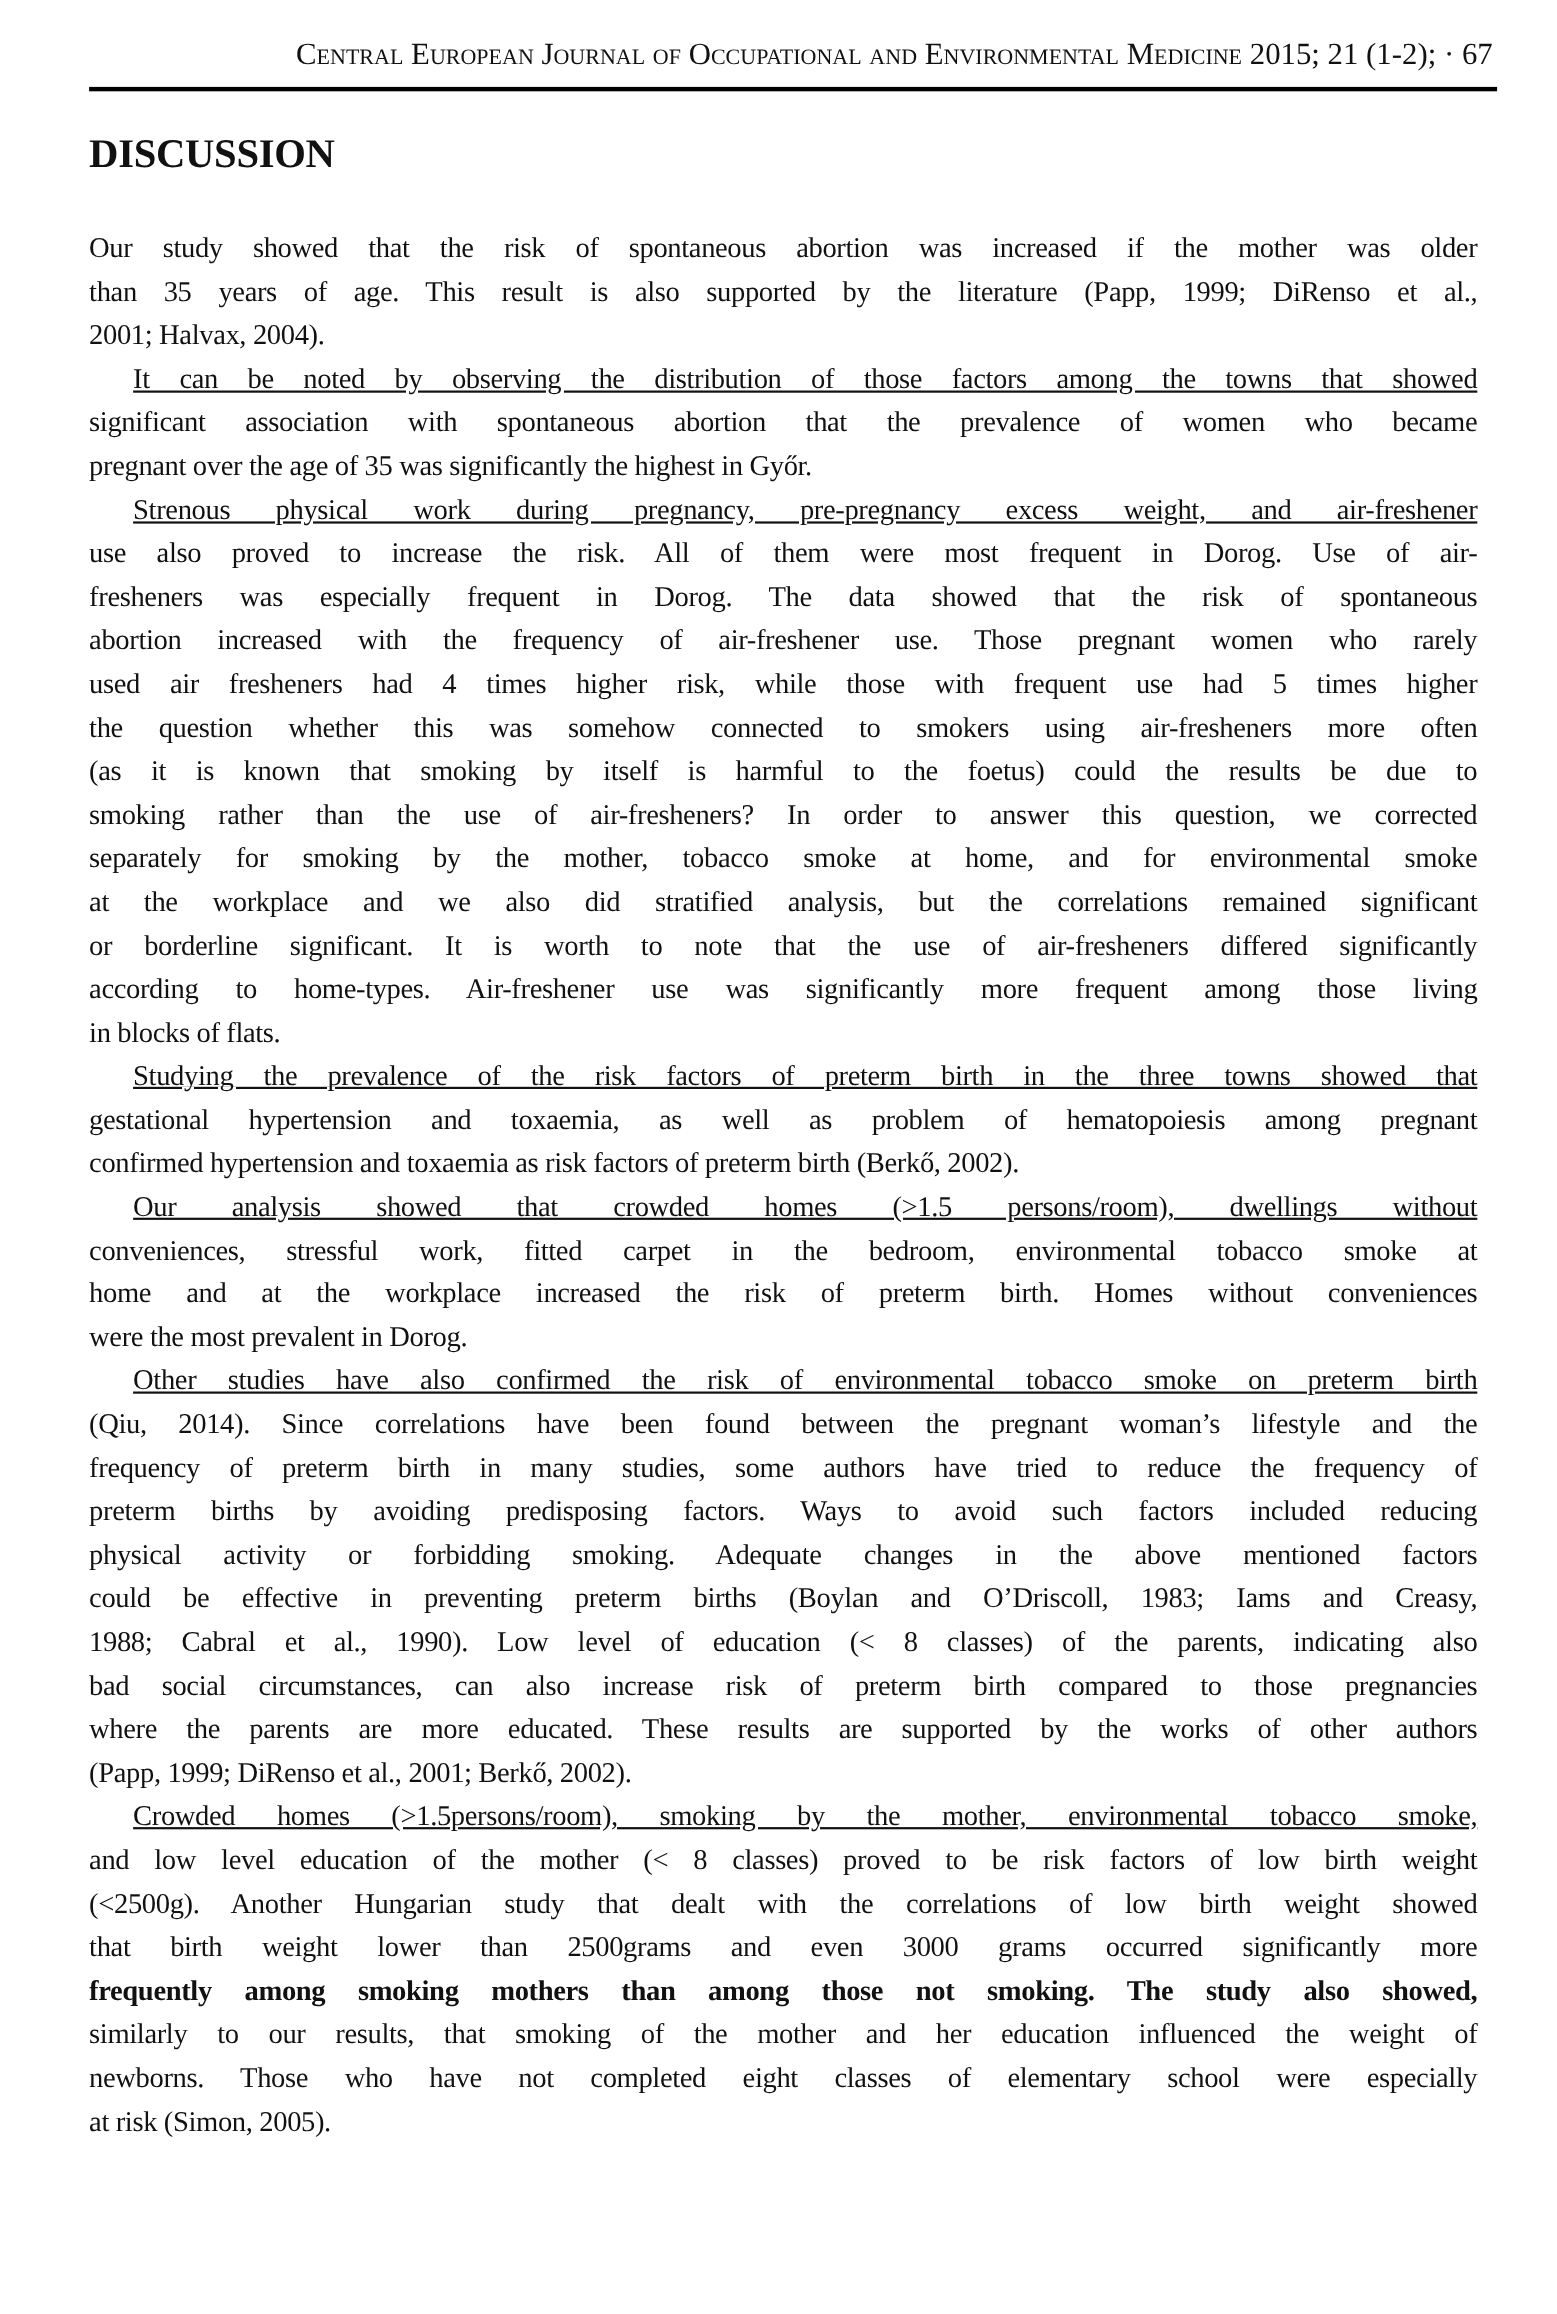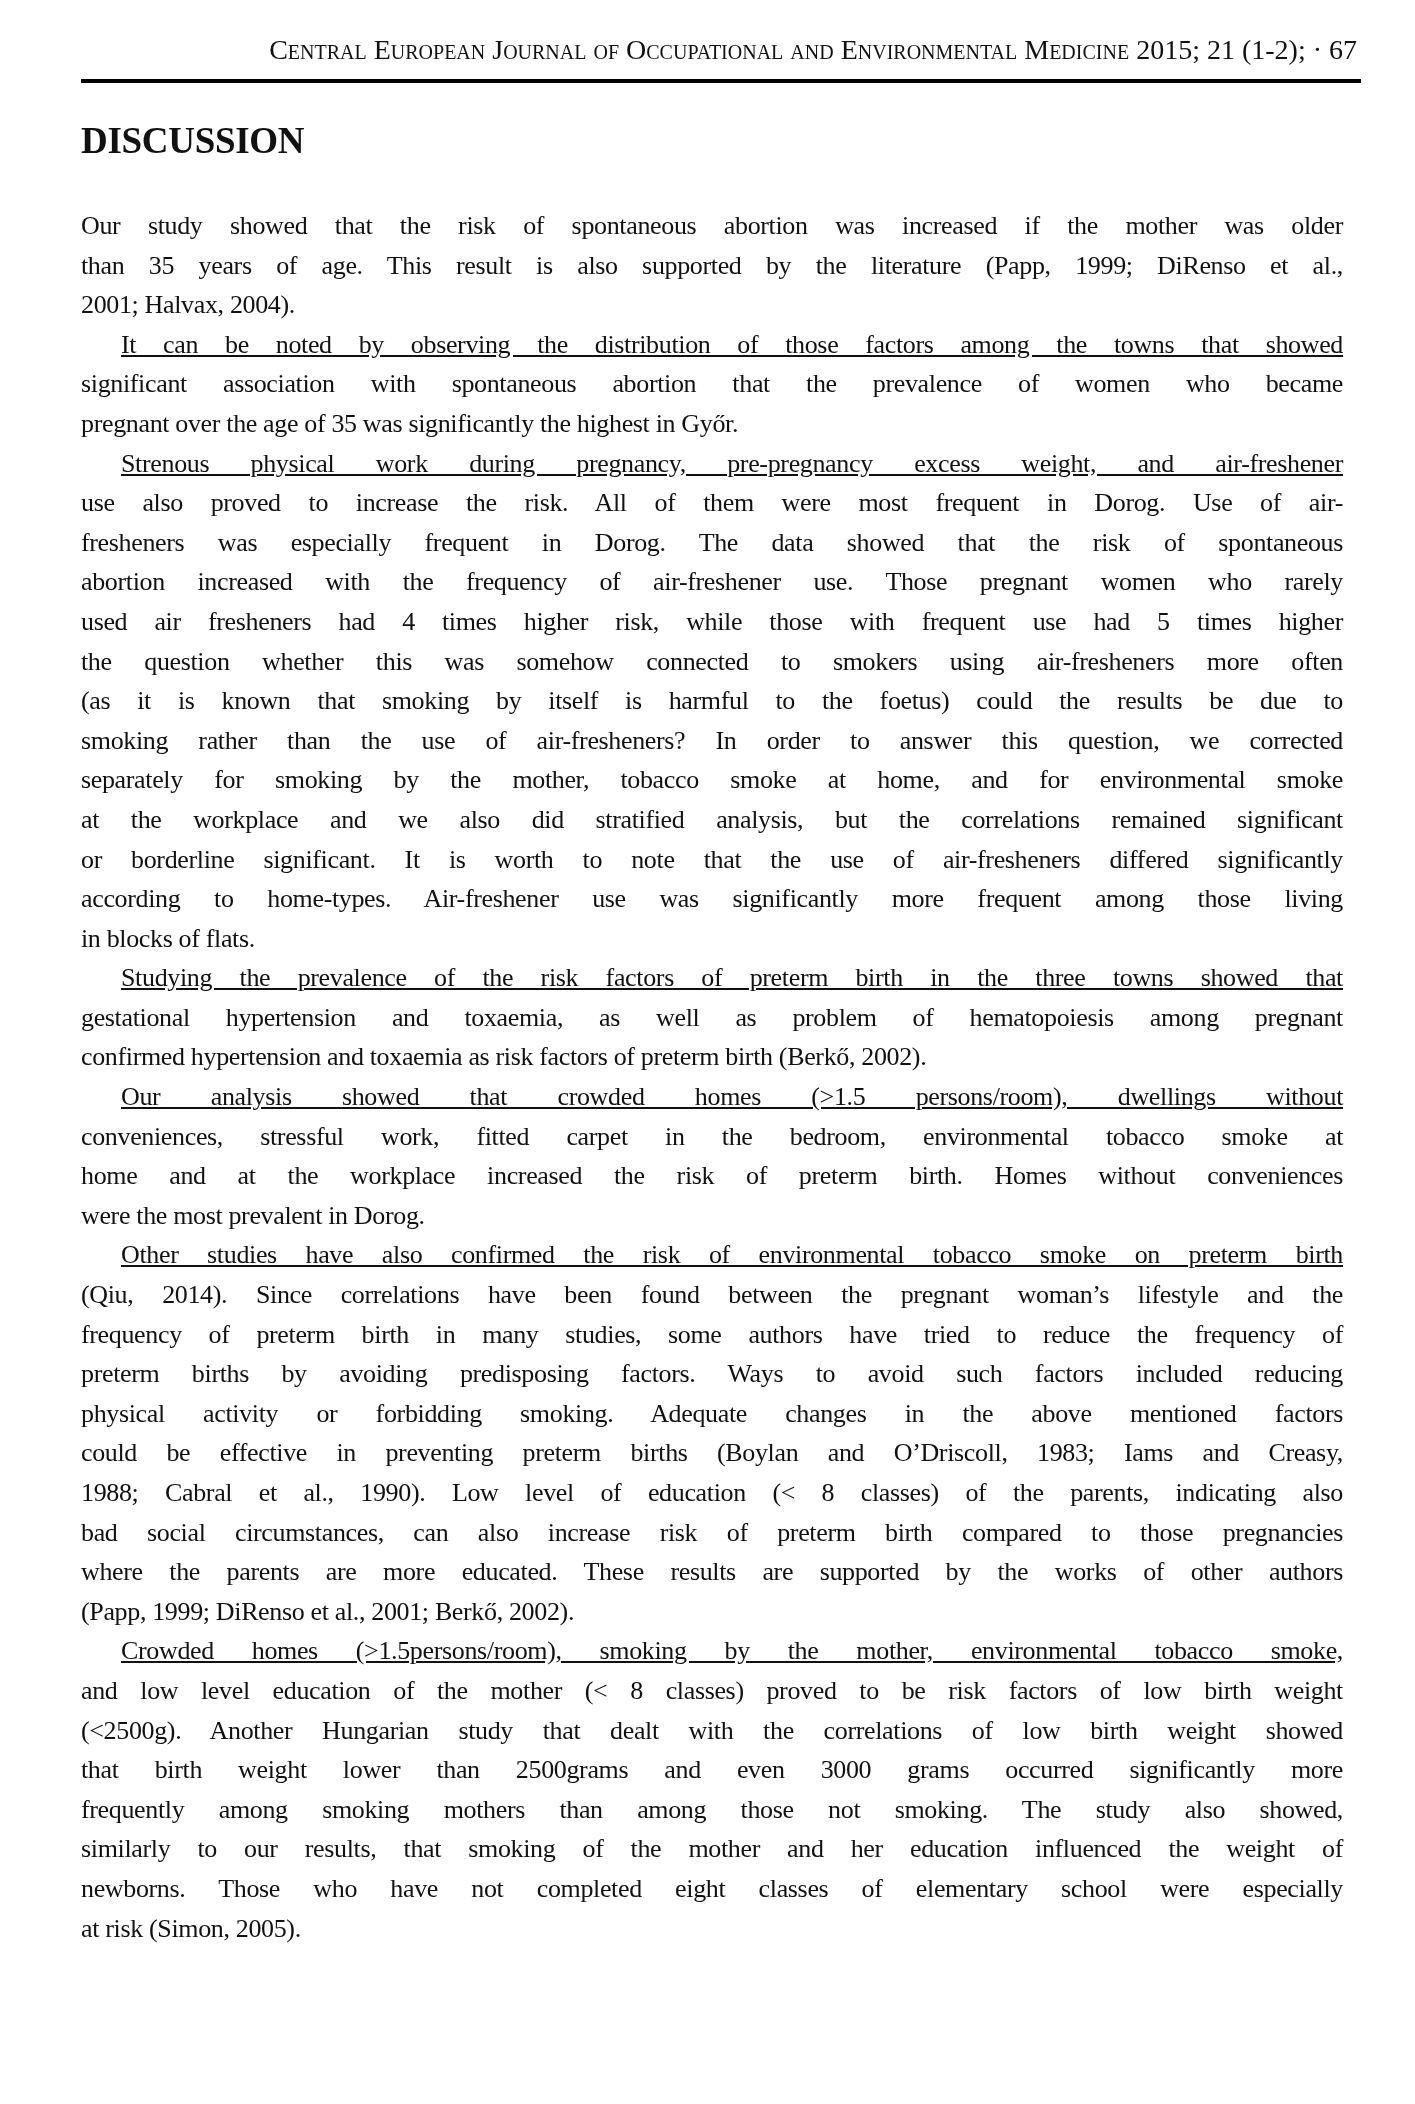--- a/index.html
+++ b/index.html
@@ -72,18 +72,18 @@
       <span class="line" style="white-space: nowrap;">1988; Cabral et al., 1990). Low level of education (&lt; 8 classes) of the parents, indicating also</span>
       <span class="line" style="white-space: nowrap;">bad social circumstances, can also increase risk of preterm birth compared to those pregnancies</span>
       <span class="line" style="white-space: nowrap;">where the parents are more educated. These results are supported by the works of other authors</span>
       <span class="line last" style="white-space: nowrap; font-family: Liberation Serif, serif;">(Papp, 1999; DiRenso et al., 2001; Berkő, 2002).</span>
     </p>
     <p class="para">
       <span class="line first" style="white-space: nowrap;">Crowded homes (&gt;1.5persons/room), smoking by the mother, environmental tobacco smoke,</span>
       <span class="line" style="white-space: nowrap;">and low level education of the mother (&lt; 8 classes) proved to be risk factors of low birth weight</span>
       <span class="line" style="white-space: nowrap;">(&lt;2500g). Another Hungarian study that dealt with the correlations of low birth weight showed</span>
       <span class="line" style="white-space: nowrap;">that birth weight lower than 2500grams and even 3000 grams occurred significantly more</span>
-      <span class="line" style="white-space: nowrap;">frequently among smoking mothers than among those not smoking. The study also showed,</span>
+      <span class="line" style="white-space: nowrap; font-weight: bold;">frequently among smoking mothers than among those not smoking. The study also showed,</span>
       <span class="line" style="white-space: nowrap;">similarly to our results, that smoking of the mother and her education influenced the weight of</span>
       <span class="line" style="white-space: nowrap;">newborns. Those who have not completed eight classes of elementary school were especially</span>
       <span class="line last" style="white-space: nowrap;">at risk (Simon, 2005).</span>
     </p>
   </div>
 
 </body></html>

